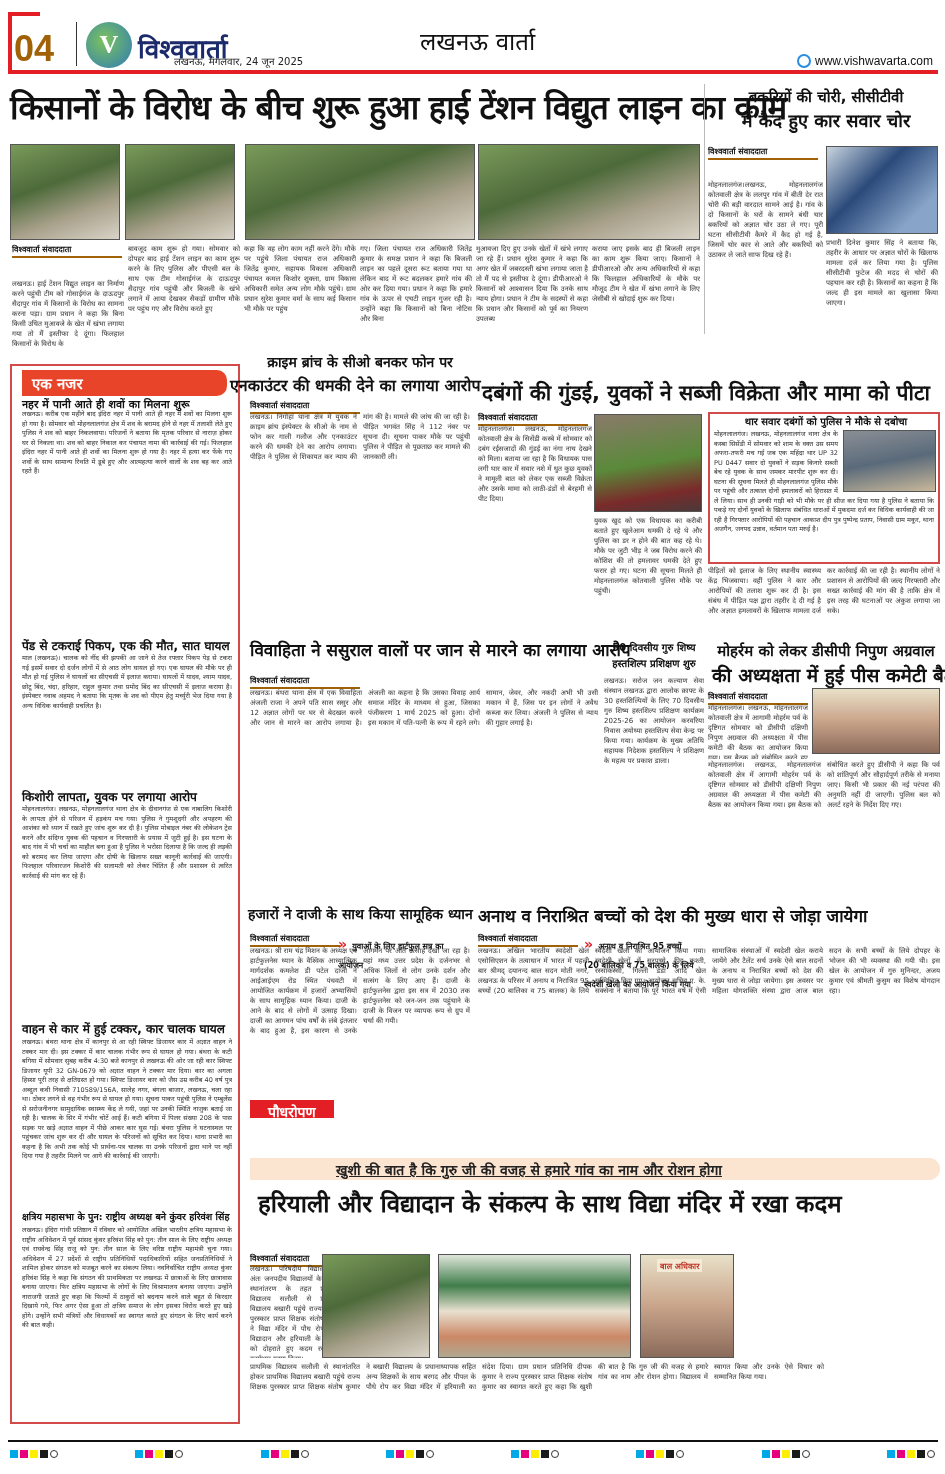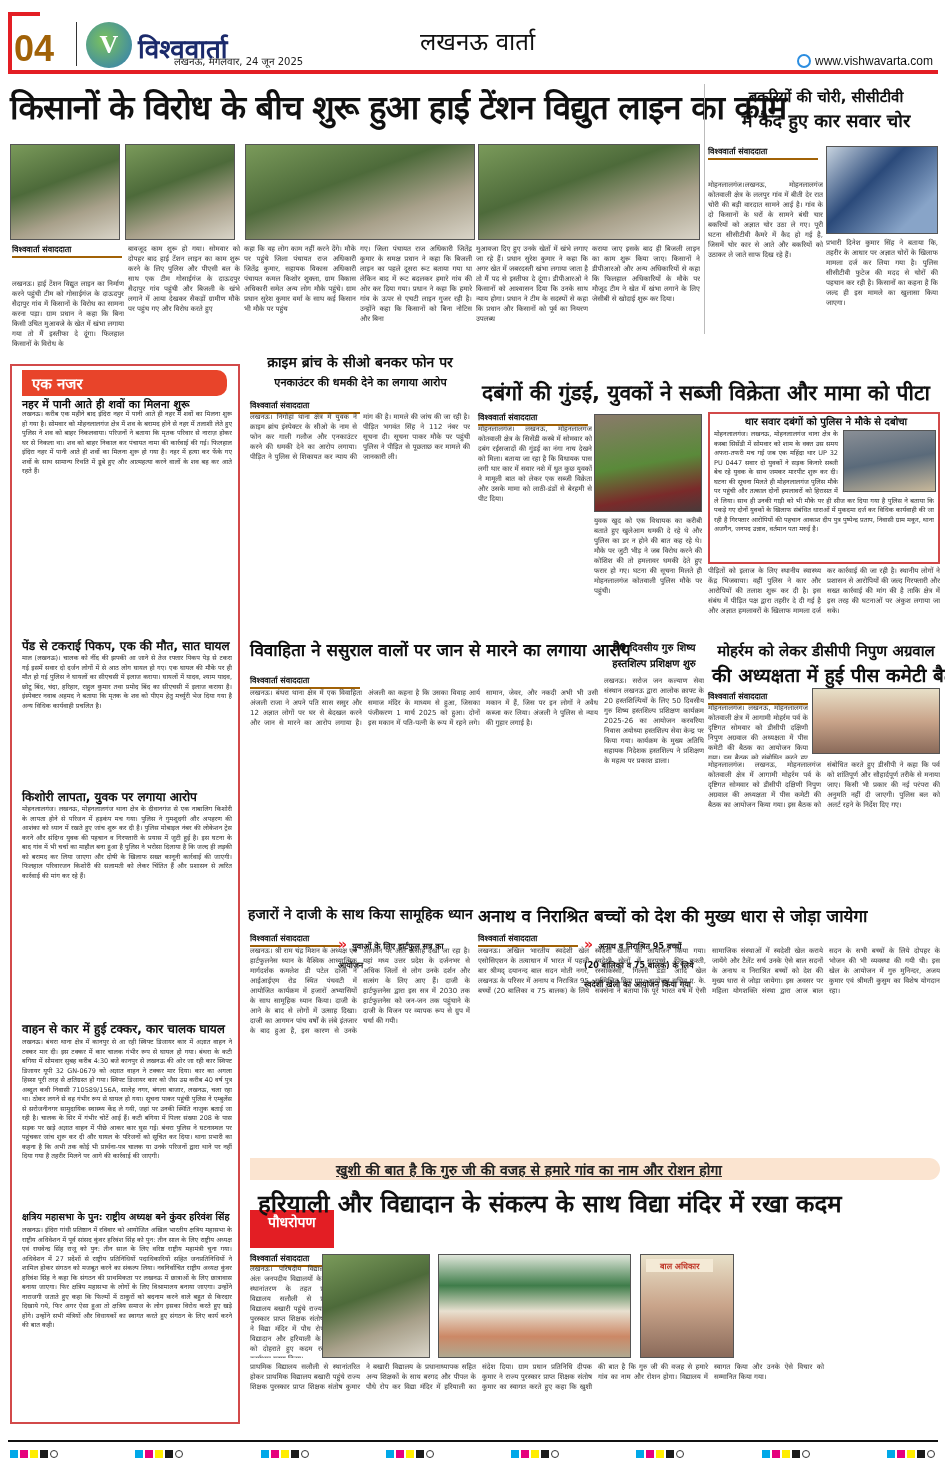--- a/index.html
+++ b/index.html
@@ -78,21 +78,21 @@
 <div class="abs sub-hd" style="left:22px;top:637px;font-size:12px;">पेंड से टकराई पिकप, एक की मौत, सात घायल</div>
 <div class="abs col-text" style="left:22px;top:654px;width:210px;height:132px;font-size:6.5px;line-height:9.5px;">माल (लखनऊ)। चालक को नींद की झपकी आ जाने से तेज रफ्तार पिकप पेड़ से टकरा गई इसमें सवार दो दर्जन लोगों में से आठ लोग घायल हो गए। एक घायल की मौके पर ही मौत हो गई पुलिस ने घायलों का सीएचसी में इलाज कराया। घायलों में यादव, श्याम यादव, छोटू बिंद, चंदा, हरिहार, राहुल कुमार तथा प्रमोद बिंद का सीएचसी में इलाज कराया है। इंस्पेक्टर नवाब अहमद ने बताया कि मृतक के शव को पीएम हेतु मर्च्युरी भेज दिया गया है अन्य विधिक कार्यवाही प्रचलित है।</div>
 <div class="abs sub-hd" style="left:22px;top:788px;font-size:12px;">किशोरी लापता, युवक पर लगाया आरोप</div>
 <div class="abs col-text" style="left:22px;top:805px;width:210px;height:215px;font-size:6.5px;line-height:9.5px;">मोहनलालगंज। लखनऊ, मोहनलालगंज थाना क्षेत्र के दीवानगंज से एक नाबालिग किशोरी के लापता होने से परिजन में हड़कंप मच गया। पुलिस ने गुमशुदगी और अपहरण की आशंका को ध्यान में रखते हुए जांच शुरू कर दी है। पुलिस मोबाइल नंबर की लोकेशन ट्रेस करने और संदिग्ध युवक की पहचान व गिरफ्तारी के प्रयास में जुटी हुई है। इस घटना के बाद गांव में भी चर्चा का माहौल बना हुआ है पुलिस ने भरोसा दिलाया है कि जल्द ही लड़की को बरामद कर लिया जाएगा और दोषी के खिलाफ सख्त कानूनी कार्रवाई की जाएगी। फिलहाल परिवारजन किशोरी की सलामती को लेकर चिंतित हैं और प्रशासन से त्वरित कार्रवाई की मांग कर रहे हैं।</div>
 <div class="abs sub-hd" style="left:22px;top:1020px;font-size:12px;">वाहन से कार में हुई टक्कर, कार चालक घायल</div>
 <div class="abs col-text" style="left:22px;top:1038px;width:210px;height:170px;font-size:6.5px;line-height:9.5px;">लखनऊ। बंथरा थाना क्षेत्र में कानपुर से आ रही स्विफ्ट डिजायर कार में अज्ञात वाहन ने टक्कर मार दी। इस टक्कर में कार चालक गंभीर रूप से घायल हो गया। बंथरा के कटी बगिया में सोमवार सुबह करीब 4:30 बजे कानपुर से लखनऊ की ओर जा रही कार स्विफ्ट डिजायर यूपी 32 GN-0679 को अज्ञात वाहन ने टक्कर मार दिया। कार का अगला हिस्सा पूरी तरह से क्षतिग्रस्त हो गया। स्विफ्ट डिजायर कार को जैस उम्र करीब 40 वर्ष पुत्र अब्दुल कवी निवासी 710589/156A, सालेह नगर, बंगला बाजार, लखनऊ, चला रहा था। ठोकर लगने से वह गंभीर रूप से घायल हो गया। सूचना पाकर पहुंची पुलिस ने एम्बुलेंस से सरोजनीनगर सामुदायिक स्वास्थ्य केंद्र ले गयी, जहां पर उनकी स्थिति नाजुक बताई जा रही है। चालक के सिर में गंभीर चोटें आई हैं। कटी बगिया में पिलर संख्या 208 के पास सड़क पर खड़े अज्ञात वाहन में पीछे आकर कार घुस गई। बंथरा पुलिस ने घटनास्थल पर पहुंचकर जांच शुरू कर दी और घायल के परिजनों को सूचित कर दिया। थाना प्रभारी का कहना है कि अभी तक कोई भी प्रार्थना-पत्र चालक या उनके परिजनों द्वारा थाने पर नहीं दिया गया है तहरीर मिलने पर आगे की कार्रवाई की जाएगी।</div>
 <div class="abs sub-hd" style="left:22px;top:1210px;font-size:9.5px;">क्षत्रिय महासभा के पुन: राष्ट्रीय अध्यक्ष बने कुंवर हरिवंश सिंह</div>
 <div class="abs col-text" style="left:22px;top:1226px;width:210px;height:194px;font-size:6.5px;line-height:9.5px;">लखनऊ। इंदिरा गांधी प्रतिष्ठान में रविवार को आयोजित अखिल भारतीय क्षत्रिय महासभा के राष्ट्रीय अधिवेशन में पूर्व सांसद कुंवर हरिवंश सिंह को पुन: तीन साल के लिए राष्ट्रीय अध्यक्ष एवं राघवेन्द्र सिंह राजू को पुन: तीन साल के लिए वरिष्ठ राष्ट्रीय महामंत्री चुना गया। अधिवेशन में 27 प्रदेशों से राष्ट्रीय प्रतिनिधियों पदाधिकारियों सहित जनप्रतिनिधियों ने शामिल होकर संगठन को मजबूत करने का संकल्प लिया। नवनिर्वाचित राष्ट्रीय अध्यक्ष कुंवर हरिवंश सिंह ने कहा कि संगठन की प्राथमिकता पर लखनऊ में छात्राओं के लिए छात्रावास बनाया जाएगा। फिर क्षत्रिय महासभा के लोगों के लिए विश्रामालय बनाया जाएगा। उन्होंने नाराजगी जताते हुए कहा कि फिल्मों में ठाकुरों को बदनाम करने वाले बहुत से किरदार दिखाये गये, फिर अगर ऐसा हुआ तो क्षत्रिय समाज के लोग इसका विरोध करते हुए खड़े होंगे। उन्होंने सभी मंत्रियों और विधायकों का स्वागत करते हुए संगठन के लिए कार्य करने की बात कही।</div>
 
 <div class="abs headline" style="left:250px;top:352px;width:220px;font-size:14px;text-align:center;">क्राइम ब्रांच के सीओ बनकर फोन पर</div>
-<div class="abs headline" style="left:248px;top:374px;width:225px;font-size:11px;text-align:center;">एनकाउंटर की धमकी देने का लगाया आरोप</div>
+<div class="abs headline" style="left:230px;top:374px;width:225px;font-size:16px;text-align:center;">एनकाउंटर की धमकी देने का लगाया आरोप</div>
 <div class="abs byline" style="left:250px;top:399px;width:110px;">विश्ववार्ता संवाददाता</div>
 <div class="abs col-text" style="left:250px;top:412px;width:220px;height:215px;column-count:2;column-gap:6px;">लखनऊ। निगोहां थाना क्षेत्र में युवक ने क्राइम ब्रांच इंस्पेक्टर के सीओ के नाम से फोन कर गाली गलौज और एनकाउंटर करने की धमकी देने का आरोप लगाया। पीड़ित ने पुलिस से शिकायत कर न्याय की मांग की है। मामले की जांच की जा रही है। पीड़ित भगवंत सिंह ने 112 नंबर पर सूचना दी। सूचना पाकर मौके पर पहुंची पुलिस ने पीड़ित से पूछताछ कर मामले की जानकारी ली।</div>
 
 <div class="abs headline" style="left:482px;top:378px;font-size:21px;">दबंगों की गुंडई, युवकों ने सब्जी विक्रेता और मामा को पीटा</div>
 <div class="abs byline" style="left:478px;top:411px;width:110px;">विश्ववार्ता संवाददाता</div>
 <div class="abs col-text" style="left:478px;top:424px;width:114px;height:110px;">मोहनलालगंज। लखनऊ, मोहनलालगंज कोतवाली क्षेत्र के सिसेंडी कस्बे में सोमवार को दबंग रईसजादों की गुंडई का नंगा नाच देखने को मिला। बताया जा रहा है कि विधायक पास लगी थार कार में सवार नशे में धुत कुछ युवकों ने मामूली बात को लेकर एक सब्जी विक्रेता और उसके मामा को लाठी-डंडों से बेरहमी से पीट दिया।</div>
 <div class="abs photo vendor" style="left:594px;top:414px;width:108px;height:98px;"></div>
 <div class="abs col-text" style="left:594px;top:516px;width:108px;height:112px;">युवक खुद को एक विधायक का करीबी बताते हुए खुलेआम धमकी दे रहे थे और पुलिस का डर न होने की बात कह रहे थे। मौके पर जुटी भीड़ ने जब विरोध करने की कोशिश की तो हमलावर धमकी देते हुए फरार हो गए। घटना की सूचना मिलते ही मोहनलालगंज कोतवाली पुलिस मौके पर पहुंची।</div>
 <div class="abs col-text" style="left:708px;top:566px;width:232px;height:64px;column-count:2;column-gap:6px;">पीड़ितों को इलाज के लिए स्थानीय स्वास्थ्य केंद्र भिजवाया। वहीं पुलिस ने कार और आरोपियों की तलाश शुरू कर दी है। इस संबंध में पीड़ित पक्ष द्वारा तहरीर दे दी गई है और अज्ञात हमलावरों के खिलाफ मामला दर्ज कर कार्रवाई की जा रही है। स्थानीय लोगों ने प्रशासन से आरोपियों की जल्द गिरफ्तारी और सख्त कार्रवाई की मांग की है ताकि क्षेत्र में इस तरह की घटनाओं पर अंकुश लगाया जा सके।</div>
 
@@ -103,21 +103,21 @@
   <div style="float:right;width:96px;height:64px;"></div>
   <span>मोहनलालगंज। लखनऊ, मोहनलालगंज थाना क्षेत्र के कस्बा सिसेंडी में सोमवार को शाम के वक्त उस समय अफरा-तफरी मच गई जब एक महिंद्रा थार UP 32 PU 0447 सवार दो युवकों ने सड़क किनारे सब्जी बेच रहे युवक के साथ जमकर मारपीट शुरू कर दी। घटना की सूचना मिलते ही मोहनलालगंज पुलिस मौके पर पहुंची और तत्काल दोनों हमलावरों को हिरासत में ले लिया। साथ ही उनकी गाड़ी को भी मौके पर ही सीज कर दिया गया है पुलिस ने बताया कि पकड़े गए दोनों युवकों के खिलाफ संबंधित धाराओं में मुकदमा दर्ज कर विधिक कार्यवाही की जा रही है गिरफ्तार आरोपियों की पहचान आकाश दीप पुत्र पुष्पेन्द्र प्रताप, निवासी ग्राम मकूर, थाना अजगैन, जनपद उन्नाव, वर्तमान पता मरुई है।</span>
 </div>
 
 <div class="abs headline" style="left:250px;top:638px;font-size:17px;">विवाहिता ने ससुराल वालों पर जान से मारने का लगाया आरोप</div>
 <div class="abs byline" style="left:250px;top:674px;width:110px;">विश्ववार्ता संवाददाता</div>
 <div class="abs col-text" style="left:250px;top:688px;width:348px;height:206px;column-count:3;column-gap:6px;">लखनऊ। बंथरा थाना क्षेत्र में एक विवाहिता अंजली राजा ने अपने पति सास ससुर और 12 अज्ञात लोगों पर घर से बेदखल करने और जान से मारने का आरोप लगाया है। अंजली का कहना है कि उसका विवाह आर्य समाज मंदिर के माध्यम से हुआ, जिसका पंजीकरण 1 मार्च 2025 को हुआ। दोनों इस मकान में पति-पत्नी के रूप में रहने लगे। सामान, जेवर, और नकदी अभी भी उसी मकान में हैं, जिस पर इन लोगों ने अवैध कब्जा कर लिया। अंजली ने पुलिस से न्याय की गुहार लगाई है।</div>
 
 <div class="abs sub-hd" style="left:604px;top:640px;width:100px;text-align:center;font-size:10px;">50 दिवसीय गुरु शिष्य</div>
 <div class="abs sub-hd" style="left:604px;top:656px;width:100px;text-align:center;font-size:10px;">हस्तशिल्प प्रशिक्षण शुरु</div>
-<div class="abs col-text" style="left:604px;top:676px;width:100px;height:218px;">लखनऊ। सरोज जन कल्याण सेवा संस्थान लखनऊ द्वारा आलोक क्राफ्ट के 20 हस्तशिल्पियों के लिए 50 दिवसीय गुरु शिष्य हस्तशिल्प प्रशिक्षण कार्यक्रम 2025-26 का आयोजन करवरिया निवास अयोध्या हस्तशिल्प सेवा केन्द्र पर किया गया। कार्यक्रम के मुख्य अतिथि सहायक निदेशक हस्तशिल्प ने प्रशिक्षण के महत्व पर प्रकाश डाला।</div>
+<div class="abs col-text" style="left:604px;top:676px;width:100px;height:218px;">लखनऊ। सरोज जन कल्याण सेवा संस्थान लखनऊ द्वारा आलोक क्राफ्ट के 30 हस्तशिल्पियों के लिए 70 दिवसीय गुरु शिष्य हस्तशिल्प प्रशिक्षण कार्यक्रम 2025-26 का आयोजन करवरिया निवास अयोध्या हस्तशिल्प सेवा केन्द्र पर किया गया। कार्यक्रम के मुख्य अतिथि सहायक निदेशक हस्तशिल्प ने प्रशिक्षण के महत्व पर प्रकाश डाला।</div>
 
 <div class="abs headline" style="left:712px;top:640px;width:228px;font-size:15px;text-align:center;">मोहर्रम को लेकर डीसीपी निपुण अग्रवाल</div>
 <div class="abs headline" style="left:712px;top:662px;width:228px;font-size:19px;text-align:right;">की अध्यक्षता में हुई पीस कमेटी बैठक</div>
 <div class="abs byline" style="left:708px;top:690px;width:100px;">विश्ववार्ता संवाददाता</div>
 <div class="abs photo indoor" style="left:812px;top:688px;width:128px;height:66px;"></div>
 <div class="abs col-text" style="left:708px;top:703px;width:100px;height:56px;">मोहनलालगंज। लखनऊ, मोहनलालगंज कोतवाली क्षेत्र में आगामी मोहर्रम पर्व के दृष्टिगत सोमवार को डीसीपी दक्षिणी निपुण अग्रवाल की अध्यक्षता में पीस कमेटी की बैठक का आयोजन किया गया। इस बैठक को संबोधित करते हुए डीसीपी ने कहा कि पर्व को शांतिपूर्ण और सौहार्दपूर्ण तरीके से मनाया जाए। किसी भी प्रकार की नई परंपरा की अनुमति नहीं दी जाएगी। पुलिस बल को अलर्ट रहने के निर्देश दिए गए।</div>
 <div class="abs col-text" style="left:708px;top:760px;width:232px;height:134px;column-count:2;column-gap:6px;">मोहनलालगंज। लखनऊ, मोहनलालगंज कोतवाली क्षेत्र में आगामी मोहर्रम पर्व के दृष्टिगत सोमवार को डीसीपी दक्षिणी निपुण अग्रवाल की अध्यक्षता में पीस कमेटी की बैठक का आयोजन किया गया। इस बैठक को संबोधित करते हुए डीसीपी ने कहा कि पर्व को शांतिपूर्ण और सौहार्दपूर्ण तरीके से मनाया जाए। किसी भी प्रकार की नई परंपरा की अनुमति नहीं दी जाएगी। पुलिस बल को अलर्ट रहने के निर्देश दिए गए।</div>
 
 <div class="abs headline" style="left:248px;top:904px;font-size:14px;">हजारों ने दाजी के साथ किया सामूहिक ध्यान</div>
 <div class="abs byline" style="left:250px;top:932px;width:90px;">विश्ववार्ता संवाददाता</div>
@@ -129,30 +129,30 @@
 
 <div class="abs headline" style="left:478px;top:904px;font-size:17px;">अनाथ व निराश्रित बच्चों को देश की मुख्य धारा से जोड़ा जायेगा</div>
 <div class="abs byline" style="left:478px;top:932px;width:100px;">विश्ववार्ता संवाददाता</div>
 <div class="abs" style="left:584px;top:934px;width:110px;">
   <span class="chev">»</span>
   <span style="font:bold 8px 'DejaVu Sans',sans-serif;">अनाथ व निराश्रित 95 बच्चों (20 बालिका व 75 बालक) के लिये स्वदेशी खेलो का आयोजन किया गया</span>
 </div>
 <div class="abs col-text" style="left:478px;top:946px;width:462px;height:200px;column-count:4;column-gap:6px;">लखनऊ। अखिल भारतीय स्वदेशी खेल एसोसिएशन के तत्वाधान में भारत में पहली बार श्रीमद् दयानन्द बाल सदन मोती नगर, लखनऊ के परिसर में अनाथ व निराश्रित 95 बच्चों (20 बालिका व 75 बालक) के लिये स्वदेशी खेलो का आयोजन किया गया। स्वदेशी खेलों में सुरपच्चे, पिट्ठू कुश्ती, रस्साकस्सी, गिल्ली डंडा आदि खेल सम्मिलित किए गए। आयोजन सचिव ए. के. सक्सेना ने बताया कि पूरे भारत वर्ष में ऐसी सामाजिक संस्थाओं में स्वदेशी खेल कराये जायेंगे और टैलेंट सर्च उनके ऐसे बाल सदनों के अनाथ व निराश्रित बच्चों को देश की मुख्य धारा से जोड़ा जायेगा। इस अवसर पर महिला योगशक्ति संस्था द्वारा आज बाल सदन के सभी बच्चों के लिये दोपहर के भोजन की भी व्यवस्था की गयी थी। इस खेल के आयोजन में गुरु मुनिन्दर, अजय कुमार एवं श्रीमती कुसुम का विशेष योगदान रहा।</div>
 
 <div class="abs ribbon" style="left:250px;top:1158px;width:690px;height:22px;"></div>
-<div class="abs ribbon-tag" style="left:250px;top:1210px;height:38px;">पौधरोपण</div>
+<div class="abs ribbon-tag" style="left:250px;top:1100px;height:18px;">पौधरोपण</div>
 <div class="abs ribbon-text" style="left:336px;top:1160px;text-decoration:underline;">खुशी की बात है कि गुरु जी की वजह से हमारे गांव का नाम और रोशन होगा</div>
 
 <div class="abs headline" style="left:258px;top:1186px;font-size:24px;">हरियाली और विद्यादान के संकल्प के साथ विद्या मंदिर में रखा कदम</div>
 <div class="abs byline" style="left:250px;top:1252px;width:92px;">विश्ववार्ता संवाददाता</div>
 <div class="abs col-text" style="left:250px;top:1264px;width:92px;height:94px;">लखनऊ। परिषदीय विद्यालयों के अंतः जनपदीय विद्यालयों के शिक्षक स्थानांतरण के तहत प्राथमिक विद्यालय सलौली से प्राथमिक विद्यालय बखारी पहुंचे राज्य शिक्षक पुरस्कार प्राप्त शिक्षक संतोष कुमार ने विद्या मंदिर में पौध रोपण कर विद्यादान और हरियाली के संकल्प को दोहराते हुए कदम रखे और कार्यभार ग्रहण किया।</div>
 <div class="abs photo" style="left:322px;top:1254px;width:108px;height:104px;"></div>
 <div class="abs photo school" style="left:438px;top:1254px;width:193px;height:104px;"></div>
 <div class="abs photo indoor" style="left:640px;top:1254px;width:94px;height:104px;">
-  <div style="position:absolute;left:5px;top:4px;font:bold 8px 'DejaVu Sans',sans-serif;color:#c0392b;background:#f4ead6;padding:1px 14px;">बाल अधिकार</div>
+  <div style="position:absolute;left:16px;top:4px;font:bold 8px 'DejaVu Sans',sans-serif;color:#c0392b;background:#f4ead6;padding:1px 3px;">बाल अधिकार</div>
 </div>
 <div class="abs col-text" style="left:250px;top:1362px;width:690px;height:60px;column-count:6;column-gap:6px;">प्राथमिक विद्यालय सलौली से स्थानांतरित होकर प्राथमिक विद्यालय बखारी पहुंचे राज्य शिक्षक पुरस्कार प्राप्त शिक्षक संतोष कुमार ने बखारी विद्यालय के प्रधानाध्यापक सहित अन्य शिक्षकों के साथ बरगद और पीपल के पौधे रोप कर विद्या मंदिर में हरियाली का संदेश दिया। ग्राम प्रधान प्रतिनिधि दीपक कुमार ने राज्य पुरस्कार प्राप्त शिक्षक संतोष कुमार का स्वागत करते हुए कहा कि खुशी की बात है कि गुरु जी की वजह से हमारे गांव का नाम और रोशन होगा। विद्यालय में स्वागत किया और उनके ऐसे विचार को सम्मानित किया गया।</div>
 
 <div class="abs hline" style="left:8px;top:1440px;width:930px;height:2px;background:#111;"></div>
 <div class="abs" style="left:10px;top:1450px;width:925px;display:flex;justify-content:space-between;">
   <div class="cmyk">
       <span style="background:#00a8e8"></span>
       <span style="background:#e6007e"></span>
       <span style="background:#ffed00"></span>
       <span style="background:#1a1a1a"></span>

